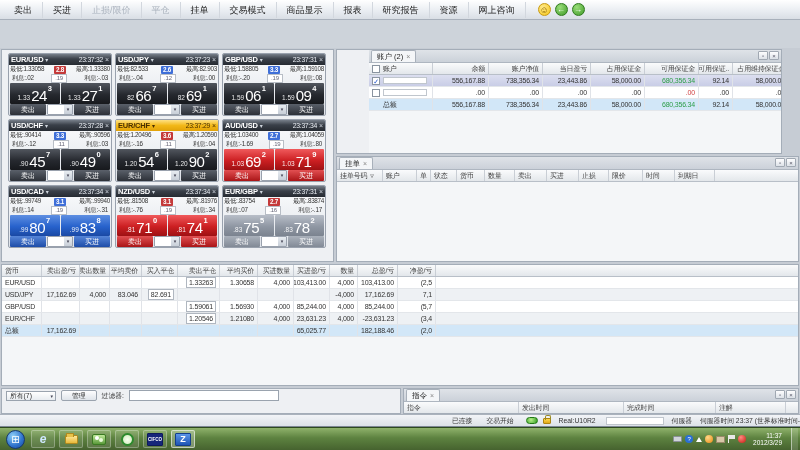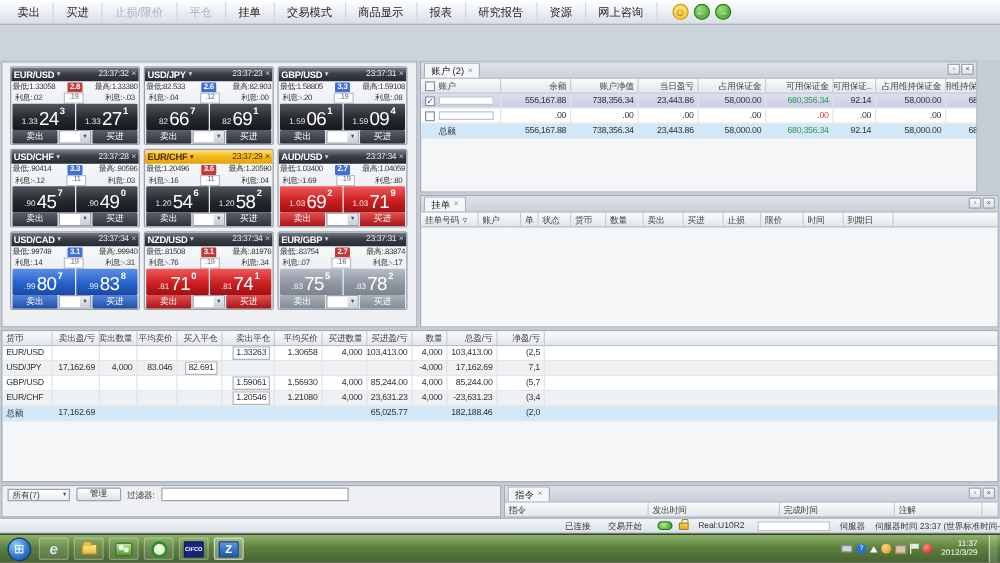--- a/index.html
+++ b/index.html
@@ -22,21 +22,21 @@
 .tb-btn{font-size:9px;color:#222;padding:0 10px;height:16px;line-height:16px;border-right:1px solid #d2d7de;white-space:nowrap;}
 .tb-btn.off{color:#aab2bd;}
 .tb-right{margin-left:12px;display:flex;gap:4px;align-items:center;}
 .ticon{width:13px;height:13px;border-radius:50%;font-size:9px;line-height:12px;text-align:center;flex:none;}
 .smiley{background:radial-gradient(circle at 35% 30%,#ffe98a,#f5c518);color:#8a6400;border:1px solid #c89a10;}
 .garrow{background:radial-gradient(circle at 35% 30%,#9ade7a,#3f9a28);color:#fff;border:1px solid #2e7a1c;font-size:8px;}
 
 .workspace{position:absolute;top:48px;left:0;width:800px;height:367px;background:#c6ccd4;}
 .panel{position:absolute;background:#eef0f3;border:1px solid #a4adb8;overflow:hidden;}
 .quotes-panel{left:1px;top:1px;width:333px;height:213px;}
-.accounts-panel{left:336px;top:1px;width:446px;height:105px;}
+.accounts-panel{left:336px;top:1px;width:446px;height:105px;padding-left:32px;}
 .orders-panel{left:336px;top:108px;width:463px;height:106px;}
 .positions-panel{left:1px;top:216px;width:798px;height:122px;}
 .news-panel{left:1px;top:340px;width:400px;height:26px;}
 .commands-panel{left:403px;top:340px;width:396px;height:26px;}
 .tabrow{height:13px;background:linear-gradient(#dfe3e8,#cbd1d9);display:flex;align-items:flex-end;padding-left:2px;border-bottom:1px solid #aeb6c0;position:relative;}
 .tab{font-size:7.5px;color:#555;background:linear-gradient(#d8dce2,#c4cad2);border:1px solid #a8b0ba;border-bottom:none;border-radius:2px 2px 0 0;padding:0 5px;margin-right:1px;display:flex;align-items:center;gap:3px;height:12px;white-space:nowrap;}
 .tab.active{background:#f4f6f8;color:#222;}
 .tab.ylw{background:linear-gradient(#ffe47e,#f6c52e);border-color:#c99f1d;color:#4a3500;}
 .tab-x{font-size:7px;color:#888;}
 .panel-ctrl{position:absolute;right:2px;top:1px;display:flex;gap:1px;}
@@ -323,21 +323,21 @@
       <span><span>利息:</span><span>.04</span></span>
     </div>
     <div class="t-prices">
       <div class="pbox">
         <span class="p-pfx">1.20</span>
                   <span class="p-big">54</span>
                   <span class="p-pip">6</span>
       </div>
       <div class="pbox">
         <span class="p-pfx">1.20</span>
-                  <span class="p-big">58</span>
+                  <span class="p-big">90</span>
                   <span class="p-pip">2</span>
       </div>
     </div>
     <div class="t-btns">
       <div class="tbtn">卖出</div>
       <div class="amt"></div>
       <div class="tbtn">买进</div>
     </div>
   </div>
 

